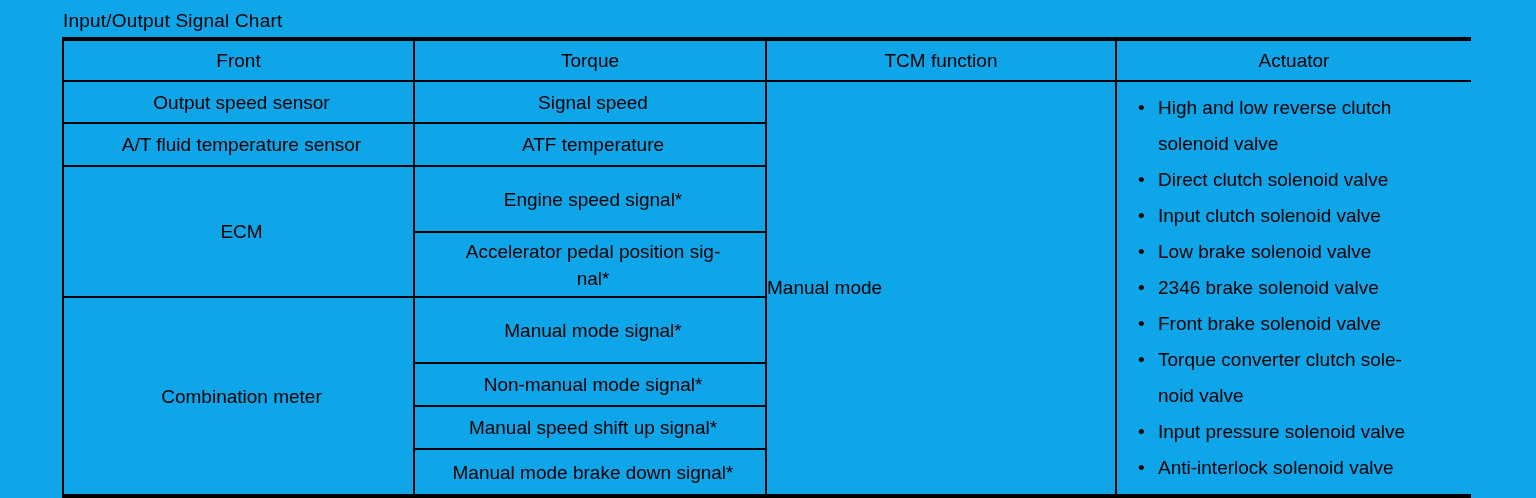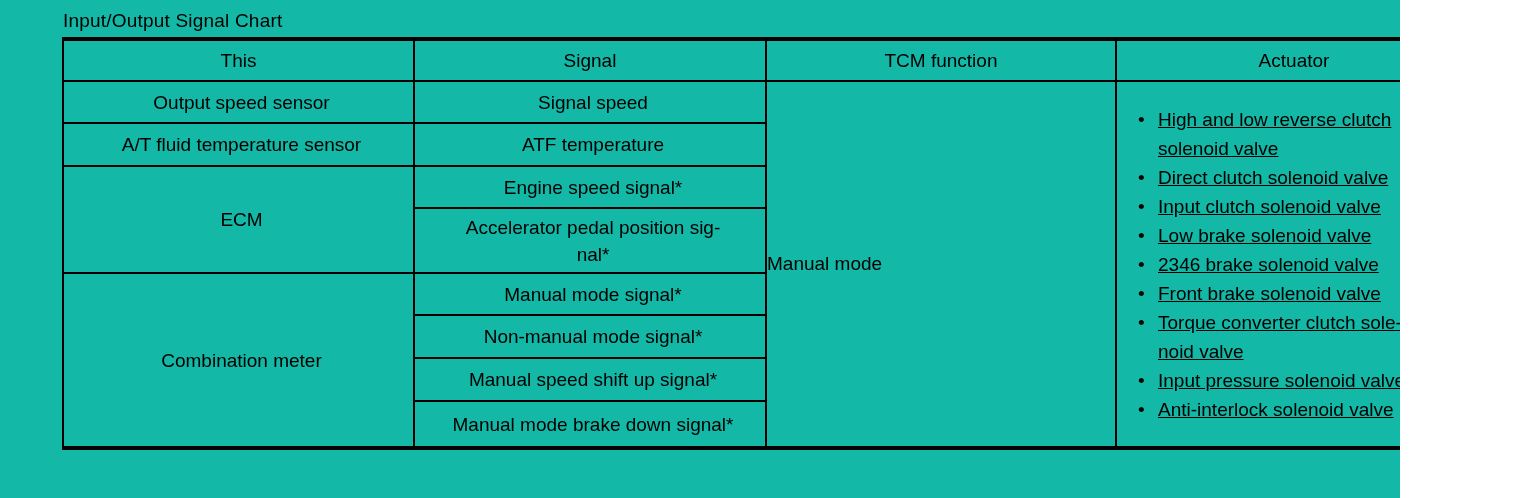--- a/index.html
+++ b/index.html
@@ -4,23 +4,23 @@
 <style>
   * { margin: 0; padding: 0; box-sizing: border-box; }
   html, body { background: #ffffff; }
   body {
     font-family: "Liberation Sans", sans-serif;
     color: #000000;
     font-size: 19px;
   }
   .page {
     position: relative;
-    width: 1400px;
+    width: 1536px;
     height: 498px;
-    background: #14b8a6;
+    background: #0ea5e9;
     overflow: hidden;
   }
   .title {
     position: absolute;
     left: 63px;
     top: 10px;
     font-size: 19px;
     letter-spacing: 0.2px;
     white-space: nowrap;
   }
@@ -59,22 +59,21 @@
   }
   .c-act {
     vertical-align: middle;
     padding: 8px 4px 8px 14px;
   }
   .act-list { list-style: none; margin: 0; padding: 0; }
   .act-list li {
     position: relative;
     padding-left: 27px;
     white-space: pre-line;
-    line-height: 29px;
-    text-decoration: underline;
+    line-height: 36px;
   }
   .act-list li::before {
     content: "\2022";
     position: absolute;
     left: 7px;
     top: 0;
   }
   tr.r-single  { height: 42px; }
   tr.r-single2 { height: 43px; }
   tr.r-accel   { height: 65px; }
@@ -96,22 +95,22 @@
 
   <table class="io-table">
     <colgroup>
       <col style="width:351px">
       <col style="width:352px">
       <col style="width:350px">
       <col style="width:355px">
     </colgroup>
     <tbody>
       <tr>
-        <th>This</th>
-        <th>Signal</th>
+        <th>Front</th>
+        <th>Torque</th>
         <th>TCM function</th>
         <th>Actuator</th>
       </tr>
       <tr class="r-single">
         <td class="c-item">Output speed sensor</td>
         <td class="c-signal">Signal speed</td>
         <td class="c-tcm" rowspan="8">Manual mode</td>
         <td class="c-act" rowspan="8">
           <ul class="act-list">
               <li>High and low reverse clutch

